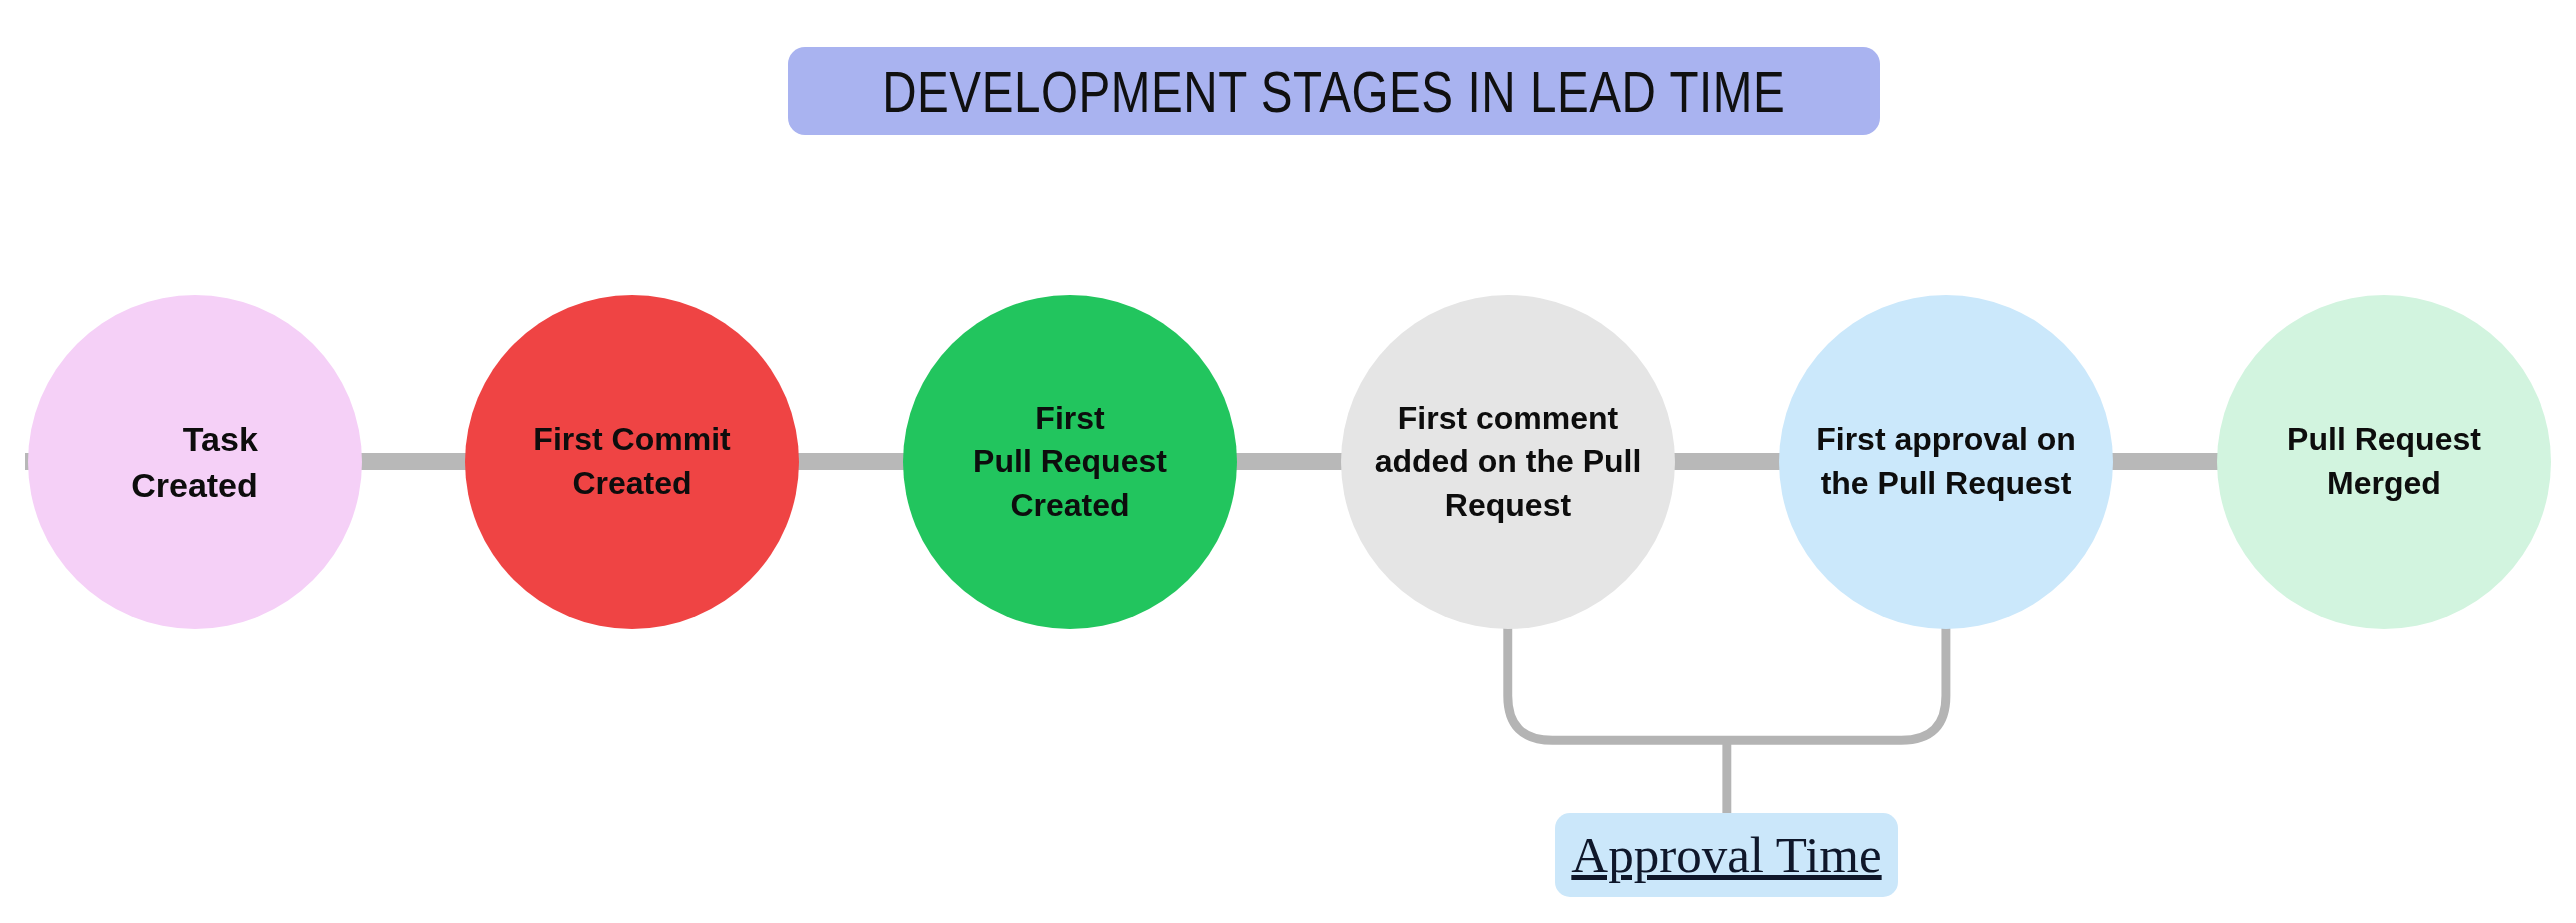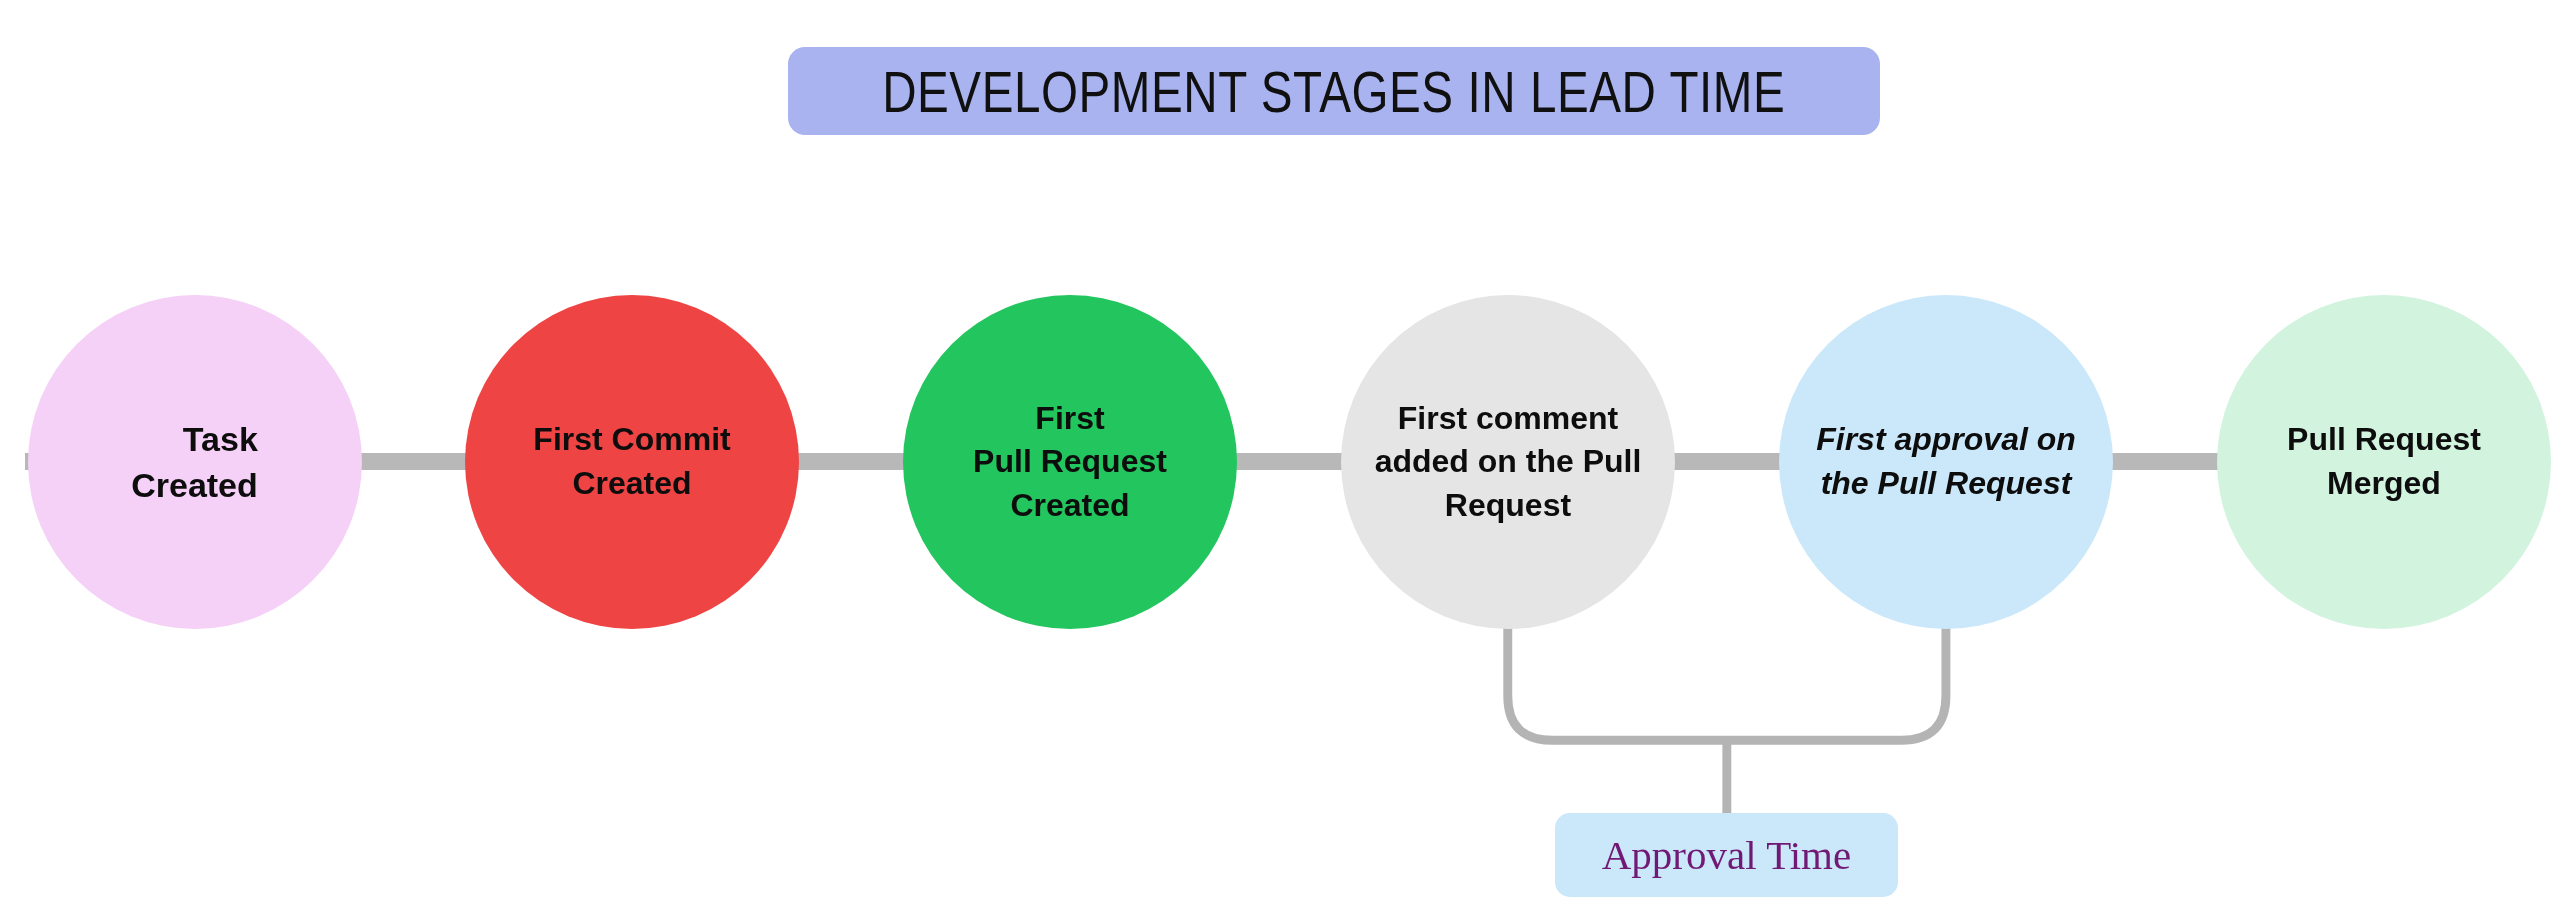--- a/index.html
+++ b/index.html
@@ -66,21 +66,21 @@
     line-height: 1.36;
     color: #0d0d0d;
     padding: 0 20.6px;
   }
   .stage-circle.first .stage-label { font-size: 34px; text-align: right; }
 
   .pos-1 { left: 27.5px; }
   .pos-2 { left: 465px; }
   .pos-3 { left: 903px; }
   .pos-4 { left: 1341px; }
-  .pos-5 { left: 1779px; font-style: italic; }
+  .pos-5 { left: 1779px; }
   .pos-6 { left: 2217px; }
 
   
   .bracket-svg {
     position: absolute;
     left: 0; top: 0;
     width: 2576px;
     height: 923px;
     z-index: 1;
     pointer-events: none;
@@ -94,24 +94,25 @@
     width: 343px;
     height: 84px;
     border-radius: 15px;
     display: flex;
     align-items: center;
     justify-content: center;
     z-index: 2;
   }
   .approval-label .approval-text {
     font-family: cursive;
-    font-size: 41px;
+    font-size: 51px;
     font-weight: 500;
-    color: #701a75;
+    color: #0f172a;
     white-space: nowrap;
+    text-decoration: underline;
   }
 </style>
 </head>
 <body>
 
 <div id="canvas">
 
   <div class="title-banner" style="background-color: rgb(169, 179, 240);">
     <span class="title-text">DEVELOPMENT STAGES IN LEAD TIME</span>
   </div>

